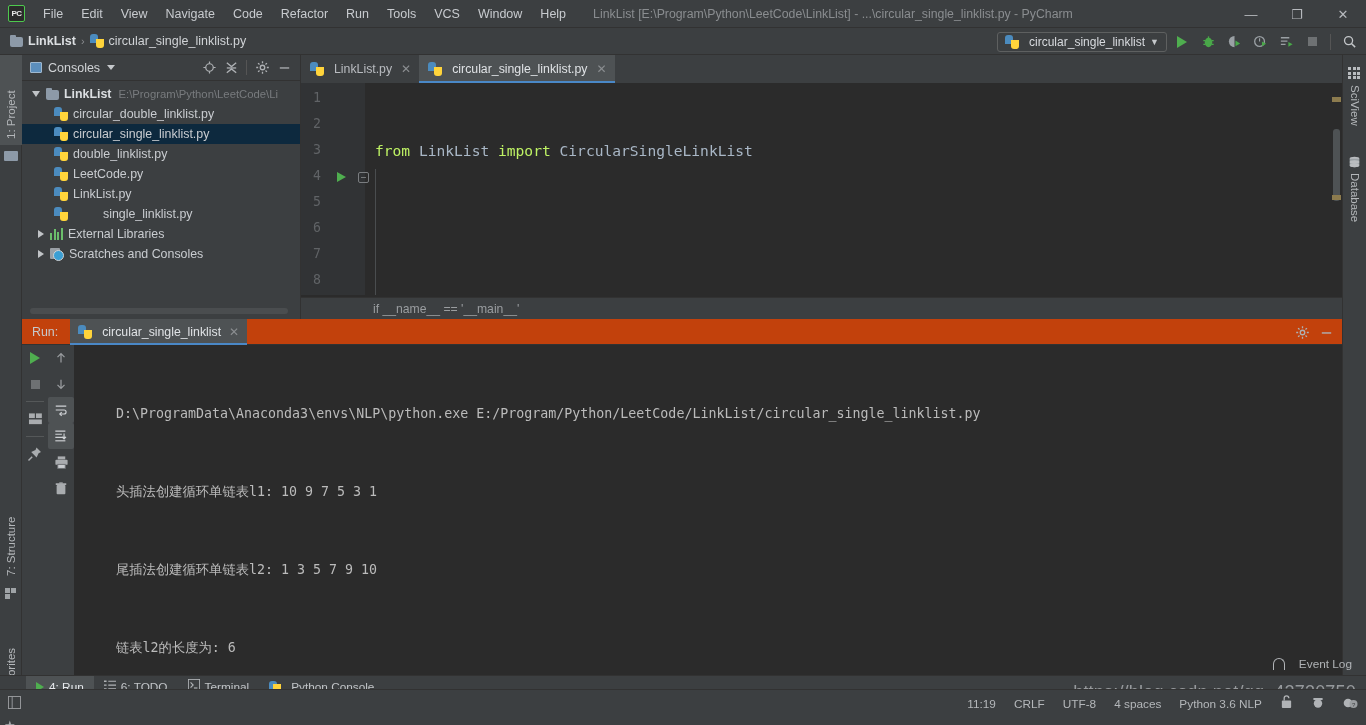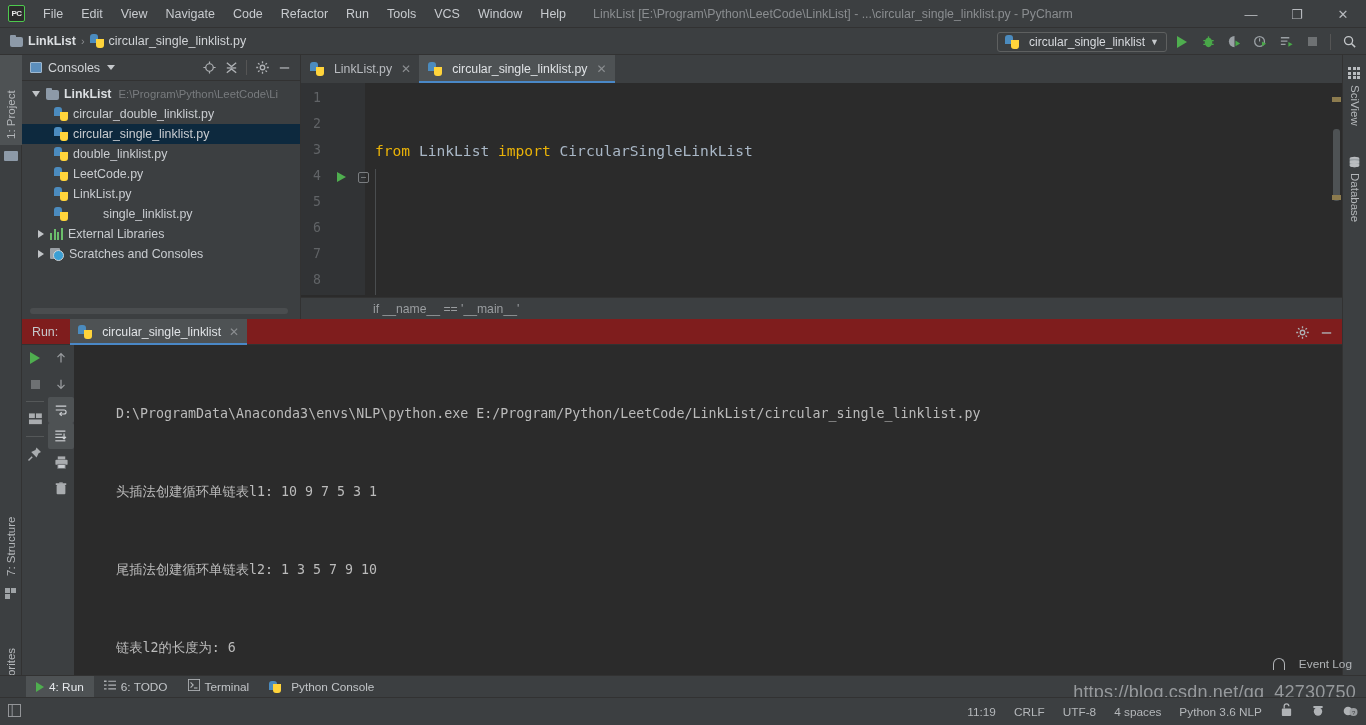--- a/index.html
+++ b/index.html
@@ -152,21 +152,21 @@
     position:absolute; left:57px; width:11px; height:11px;
     border:1px solid #7a7d80; border-radius:2px; color:#9b9e9f; font-size:9px;
     display:flex; align-items:center; justify-content:center; line-height:1;
   }
   .code-lines {
     position:absolute; left:64px; top:0; width:977px; height:212px;
     font-family:"DejaVu Sans Mono", monospace; font-size:14.6px; line-height:26px;
     padding-top:3px; white-space:pre;
   }
   .cl { height:26px; padding-left:10px; }
-  .k-kw { color:#eab308; }
+  .k-kw { color:#bef264; }
   .k-def { color:#ffc66d; }
   .k-str { color:#6a8759; }
   .k-num { color:#a06cc8; }
   .k-fn { color:#e06c9f; }
   .k-plain { color:#a9b7c6; }
   .k-kwarg { color:#cc7832; }
   .k-blue { color:#6897bb; }
 
   .indent-guide { position:absolute; width:1px; background:#4a4d4f; }
 
@@ -180,21 +180,21 @@
     font-size:12.2px; color:#9a9da0; border-top:1px solid #323232;
   }
 
   
   .rightstrip {
     position:absolute; right:0; top:55px; width:24px; height:631px;
     background:#3c3f41; border-left:1px solid #323232;
   }
 
   
-  .runpanel { position:absolute; left:22px; top:319px; width:1320px; height:367px; background:#7f1d1d; }
+  .runpanel { position:absolute; left:22px; top:319px; width:1320px; height:367px; background:#c2410c; }
   .run-head { height:26px; display:flex; align-items:center; border-bottom:1px solid #323232; position:relative; }
   .run-label { font-size:12.4px; color:#c6c9cc; margin-left:10px; margin-right:12px; }
   .run-tab {
     display:flex; align-items:center; gap:5px; padding:0 8px; height:26px;
     background:#4e5254; font-size:12.3px; color:#dfe2e5; position:relative;
   }
   .run-tab:after { content:""; position:absolute; left:0; bottom:0; width:100%; height:2px; background:#4a88c7; }
   .run-head-right { position:absolute; right:6px; top:0; height:26px; display:flex; align-items:center; gap:4px; }
 
   .run-left-tools { position:absolute; left:0; top:26px; width:26px; height:341px; background:#3c3f41; }
@@ -219,21 +219,21 @@
     border-top:1px solid #323232;
   }
   .bb-item {
     display:flex; align-items:center; gap:5px; height:22px; padding:0 10px;
     font-size:11.8px; color:#c1c4c7;
   }
   .bb-item.active { background:#4e5254; color:#e6e9ec; }
 
   
   .statusbar {
-    position:absolute; left:0; bottom:0; width:1366px; height:28px;
+    position:absolute; left:0; bottom:8px; width:1366px; height:28px;
     background:#3c3f41; display:flex; align-items:center;
     border-top:1px solid #323232; font-size:11.8px; color:#b4b7ba;
   }
   .sb-right { position:absolute; right:8px; display:flex; align-items:center; gap:18px; }
   .sb-left { margin-left:8px; display:flex; align-items:center; gap:6px; }
 
   .eventlog {
     position:absolute; right:14px; bottom:54px; display:flex; align-items:center; gap:14px;
     font-size:11.8px; color:#b0b3b6;
   }

